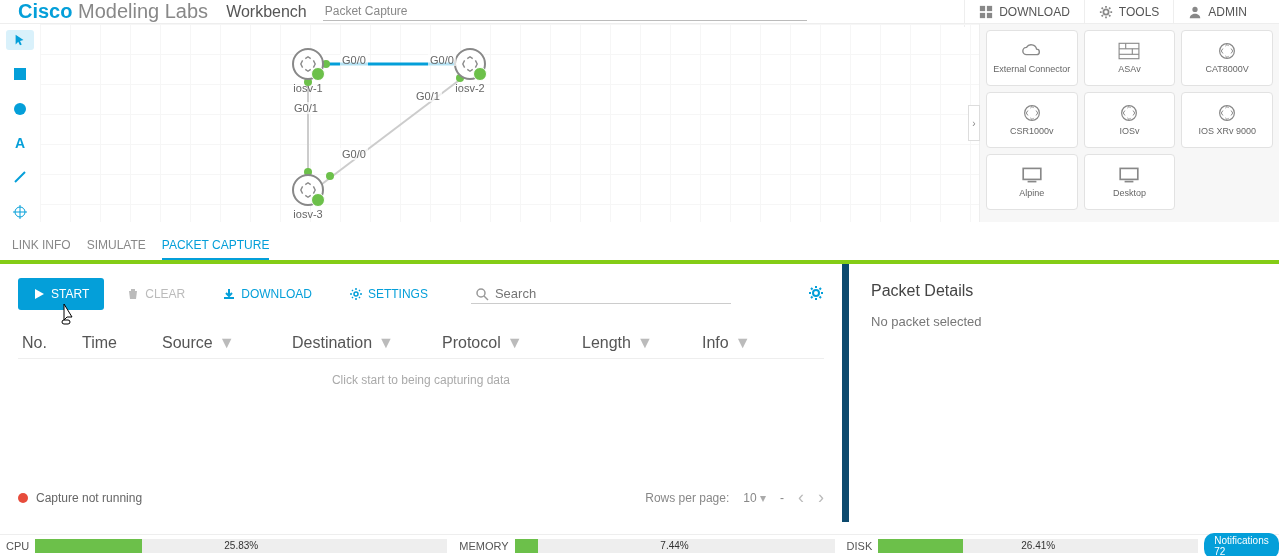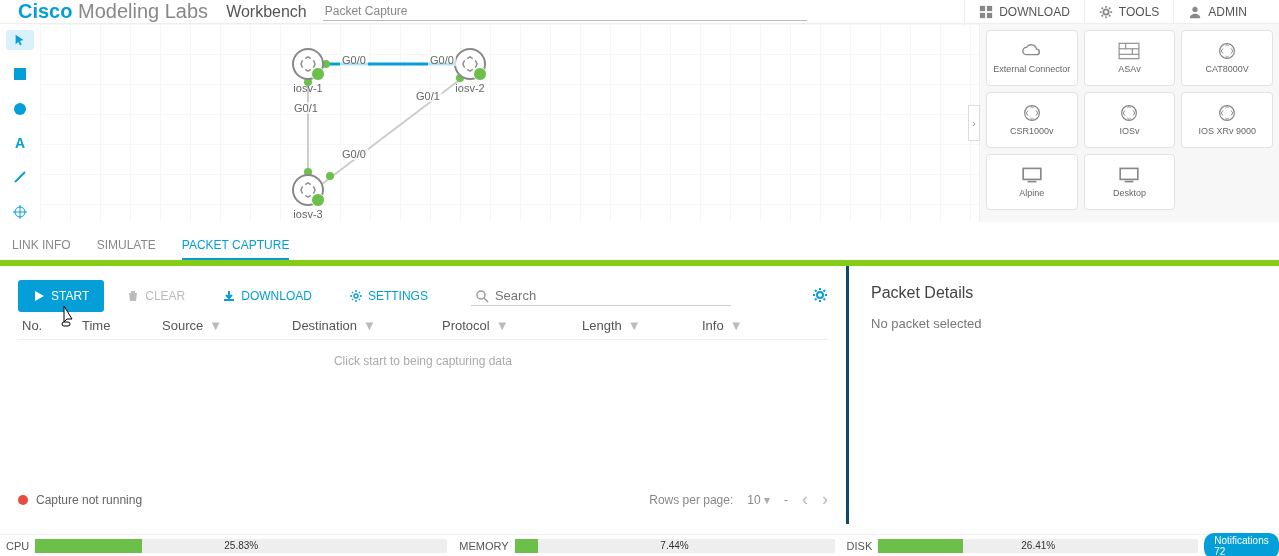--- a/index.html
+++ b/index.html
@@ -22,34 +22,34 @@
 .node-icon{width:32px;height:32px;border:2px solid #888;border-radius:50%;display:flex;align-items:center;justify-content:center;background:#fff;position:relative}
 .node-icon::after{content:"";position:absolute;right:-3px;bottom:-3px;width:12px;height:12px;background:#6cc04a;border-radius:50%;border:1px solid #fff}
 .node-label{font-size:11px;color:#666;margin-top:2px}
 .link-label{position:absolute;font-size:11px;color:#666;background:rgba(255,255,255,.7);padding:0 2px}
 svg.links{position:absolute;inset:0;width:100%;height:100%}
 .palette{width:300px;background:#f7f7f7;border-left:1px solid #eee;padding:6px;display:grid;grid-template-columns:repeat(3,1fr);gap:6px;align-content:start;position:relative}
 .pal-collapse{position:absolute;left:-12px;top:50%;transform:translateY(-50%);width:12px;height:36px;background:#fff;border:1px solid #ddd;display:flex;align-items:center;justify-content:center;font-size:10px;color:#888;cursor:pointer}
 .pal-item{background:#fff;border:1px solid #e2e2e2;border-radius:4px;height:56px;display:flex;flex-direction:column;align-items:center;justify-content:center;gap:4px;cursor:grab}
 .pal-item svg{width:22px;height:18px}
 .pal-label{font-size:9px;color:#666}
-.tabs{display:flex;gap:26px;padding:10px 12px 0;border-bottom:6px solid #84cc16}
+.tabs{display:flex;gap:16px;padding:10px 12px 0;border-bottom:4px solid #84cc16}
 .tab{font-size:12px;color:#888;padding:6px 0;cursor:pointer}
 .tab.active{color:#049fd9;border-bottom:2px solid #049fd9}
 .panel{display:flex;height:258px}
-.capture{flex:1;padding:14px 18px;display:flex;flex-direction:column;border-right:3px solid #0c4a6e;position:relative}
+.capture{flex:1;padding:14px 18px;display:flex;flex-direction:column;border-right:7px solid #0c4a6e;position:relative}
 .cap-toolbar{display:flex;align-items:center;gap:8px}
 .btn{display:flex;align-items:center;gap:6px;padding:8px 14px;border-radius:3px;font-size:12px;cursor:pointer;border:1px solid transparent}
 .btn.primary{background:#049fd9;color:#fff}
 .btn.ghost{color:#049fd9}
 .btn.disabled{color:#bbb;cursor:default}
 .search-wrap{display:flex;align-items:center;gap:6px;border-bottom:1px solid #ccc;margin-left:20px;padding:2px 4px;width:260px}
 .search-wrap input{border:none;outline:none;font-size:13px;flex:1;color:#666}
 .gear-right{margin-left:auto;color:#049fd9;cursor:pointer}
-.table-head{display:flex;padding:6px 4px;border-bottom:1px solid #eee;font-size:13px;color:#555}
+.table-head{display:flex;margin-top:18px;padding:6px 4px;border-bottom:1px solid #eee;font-size:16px;color:#555}
 .th{display:flex;align-items:center;gap:6px}
 .th .filter{color:#bbb}
 .th-no{width:60px}.th-time{width:80px}.th-src{width:130px}.th-dst{width:150px}.th-proto{width:140px}.th-len{width:120px}.th-info{flex:1}
 .empty{text-align:center;color:#aaa;font-size:12px;padding:14px 0}
 .cap-footer{margin-top:auto;display:flex;align-items:center;font-size:12px;color:#666;padding-top:10px}
 .status-dot{width:10px;height:10px;border-radius:50%;background:#e74c3c;margin-right:8px}
 .pager{margin-left:auto;display:flex;align-items:center;gap:14px;color:#888}
 .pager .arrow{font-size:18px;color:#bbb;cursor:pointer}
 .cursor-img{position:absolute;left:58px;top:38px;pointer-events:none}
 .details{width:430px;padding:18px 22px}

